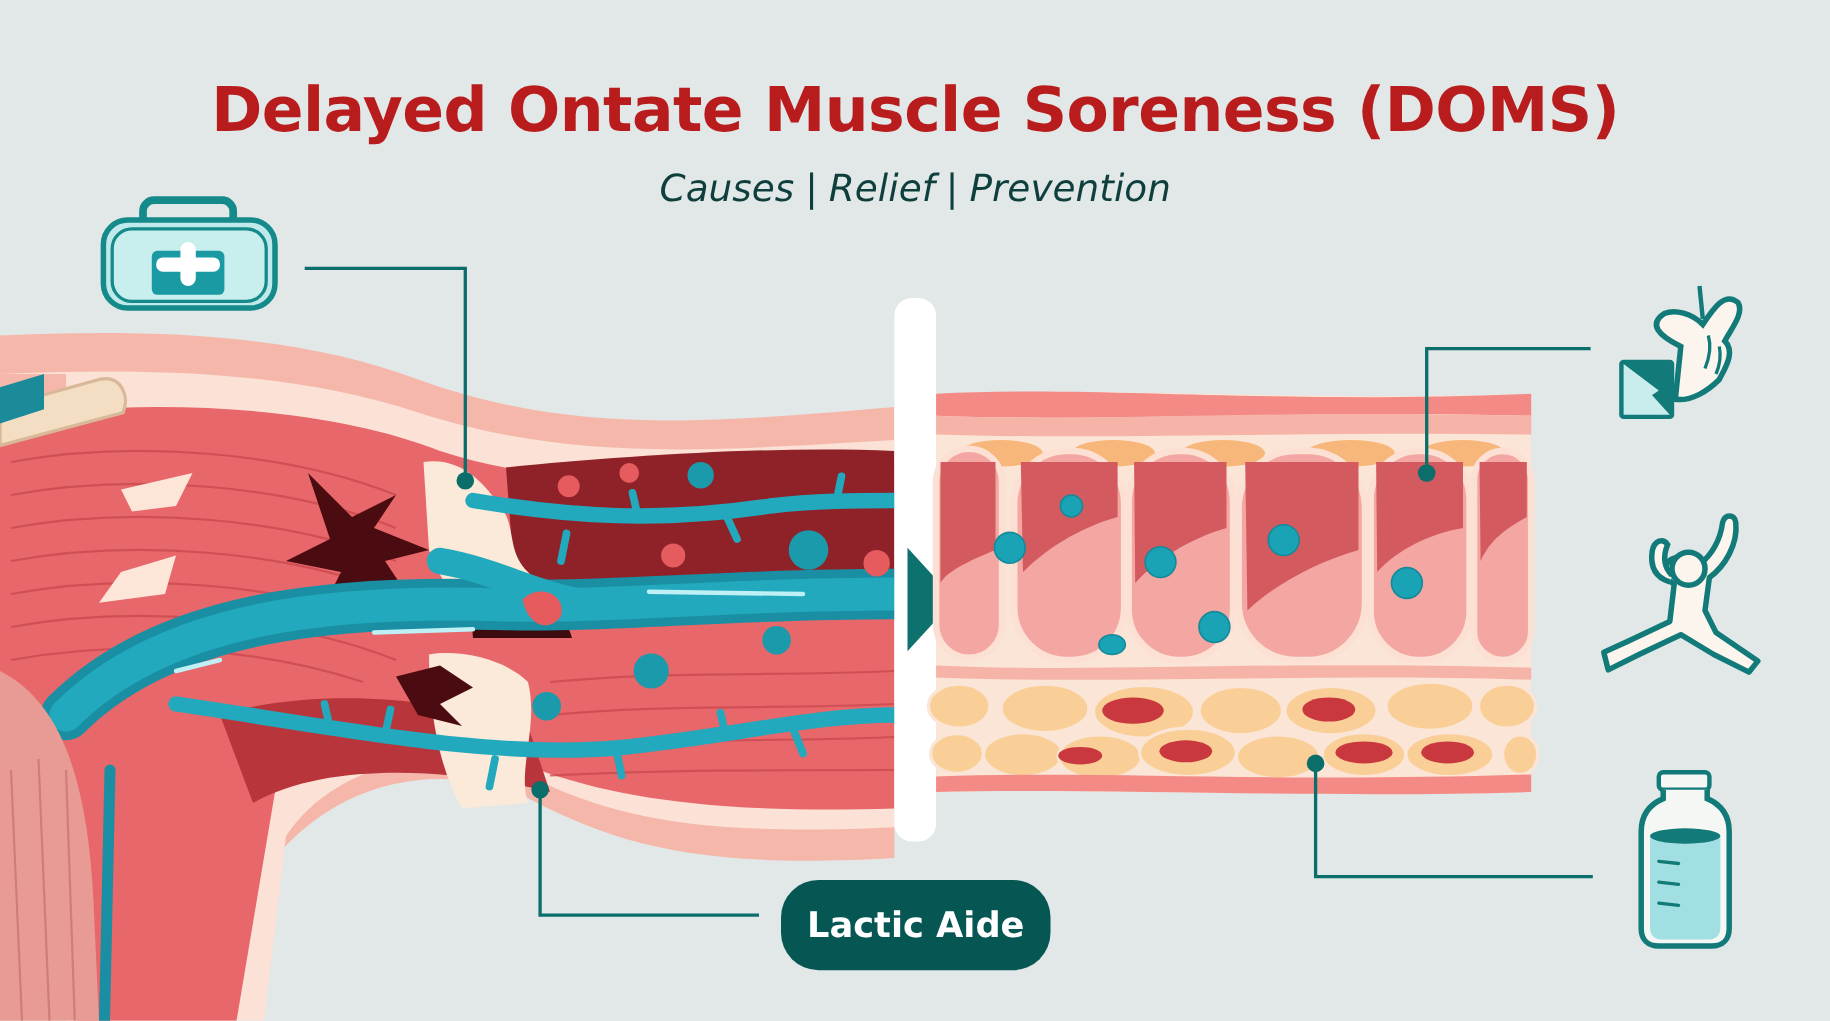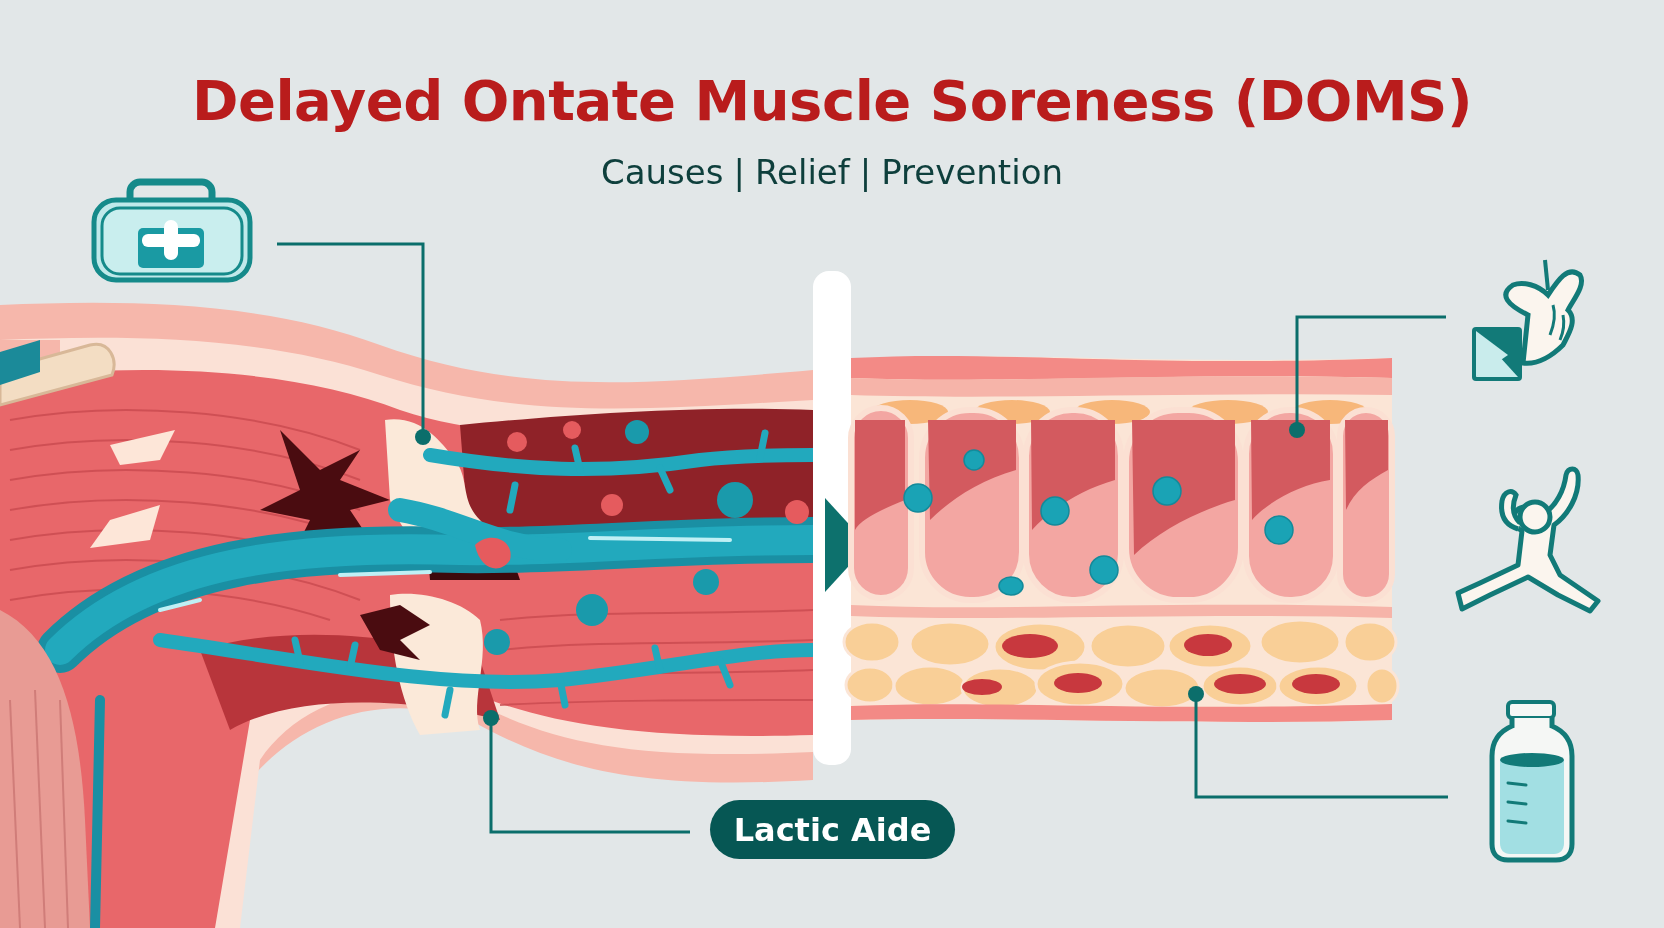--- a/index.html
+++ b/index.html
@@ -1,21 +1,21 @@
 <!DOCTYPE html>
 <html><head>
 <meta charset="utf-8">
 <style>
   html,body{margin:0;padding:0;}
   body{width:1664px;height:928px;overflow:hidden;background:#e2e7e8;position:relative;font-family:"Liberation Sans","DejaVu Sans",sans-serif;}
   .title{position:absolute;left:0;top:68px;width:1664px;text-align:center;font-size:56px;font-weight:bold;color:#b91c1c;letter-spacing:-0.5px;font-family:"DejaVu Sans",sans-serif;}
-  .subtitle{position:absolute;left:0;top:152px;width:1664px;text-align:center;font-size:34px;color:#0e3f3c;font-family:"DejaVu Sans",sans-serif;font-weight:normal;}
+  .subtitle{position:absolute;left:0;top:152px;width:1664px;text-align:center;font-size:34px;color:#0e3f3c;font-family:"DejaVu Sans",sans-serif;font-weight:normal;font-style:italic;}
   .subtitle .sep{margin:0 10px;}
   svg.scene{position:absolute;left:0;top:0;}
-  .pill{position:absolute;left:710px;top:800px;width:245px;height:59px;border-radius:34px;background:#065754;color:#fff;font-size:32px;font-weight:bold;display:flex;align-items:center;justify-content:center;font-family:"DejaVu Sans",sans-serif;}
+  .pill{position:absolute;left:710px;top:800px;width:245px;height:82px;border-radius:34px;background:#065754;color:#fff;font-size:32px;font-weight:bold;display:flex;align-items:center;justify-content:center;font-family:"DejaVu Sans",sans-serif;}
   .icon{position:absolute;}
 </style>
 </head>
 <body>
 
 <div class="title">Delayed Ontate Muscle Soreness (DOMS)</div>
 <div class="subtitle">
   <span>Causes</span><span class="sep">|</span><span>Relief</span><span class="sep">|</span><span>Prevention</span>
 </div>
 

